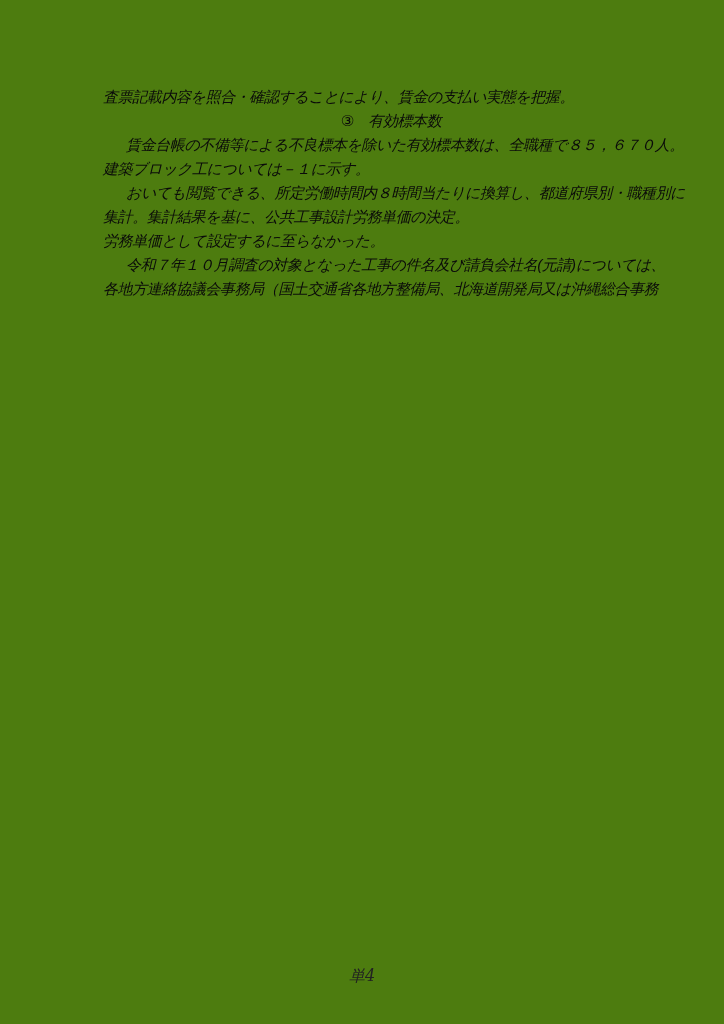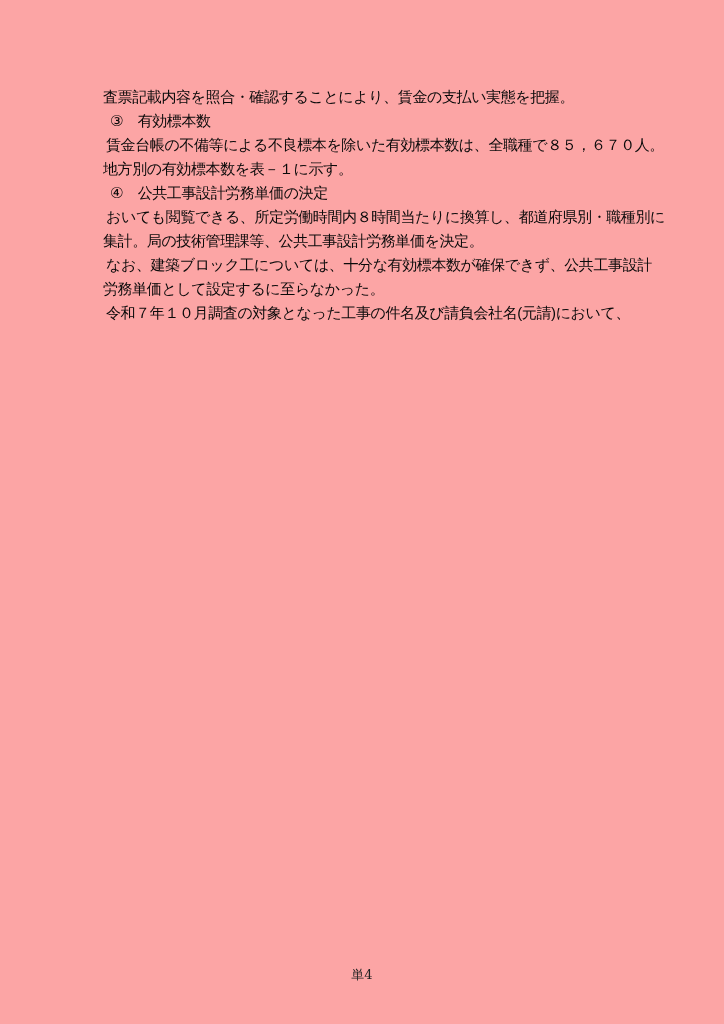--- a/index.html
+++ b/index.html
@@ -9,65 +9,65 @@
   body {
     width: 724px;
     height: 1024px;
     background: #ffffff;
     position: relative;
     overflow: hidden;
   }
   .page {
     position: absolute;
     inset: 0;
-    background: #fca5a5;
+    background: #4d7c0f;
     color: #0a0a0a;
+    font-style: italic;
   }
   .content {
     position: absolute;
     left: 94px;
     top: 85px;
     width: 590px;
     font-family: "Liberation Sans", "DejaVu Sans", sans-serif;
   }
   .line {
     font-size: 15px;
     line-height: 24px;
     letter-spacing: -0.4px;
     white-space: nowrap;
     color: #0a0a0a;
     font-weight: 500;
   }
   
-  .line.item { margin-left: 16px; }
+  .line.item { margin-left: 4px; text-align: center; }
   
   .line.cont { margin-left: 9px; }
   
-  .line.para { margin-left: 12px; }
+  .line.para { margin-left: 32px; }
   .footer {
     position: absolute;
     left: 0;
     right: 0;
     top: 966px;
     text-align: center;
     font-family: "DejaVu Serif", "Liberation Serif", serif;
-    font-size: 13px;
+    font-size: 16px;
     color: #222222;
   }
 </style>
 </head>
 <body>
 
 <div class="page">
   <div class="content">
     <div class="line cont">査票記載内容を照合・確認することにより、賃金の支払い実態を把握。</div>
     <div class="line item">③　有効標本数</div>
     <div class="line para">賃金台帳の不備等による不良標本を除いた有効標本数は、全職種で８５，６７０人。</div>
-    <div class="line cont">地方別の有効標本数を表－１に示す。</div>
-    <div class="line item">④　公共工事設計労務単価の決定</div>
+    <div class="line cont">建築ブロック工については－１に示す。</div>
     <div class="line para">おいても閲覧できる、所定労働時間内８時間当たりに換算し、都道府県別・職種別に</div>
-    <div class="line cont">集計。局の技術管理課等、公共工事設計労務単価を決定。</div>
-    <div class="line para">なお、建築ブロック工については、十分な有効標本数が確保できず、公共工事設計</div>
+    <div class="line cont">集計。集計結果を基に、公共工事設計労務単価の決定。</div>
     <div class="line cont">労務単価として設定するに至らなかった。</div>
-    <div class="line para">令和７年１０月調査の対象となった工事の件名及び請負会社名(元請)において、</div>
+    <div class="line para">令和７年１０月調査の対象となった工事の件名及び請負会社名(元請)については、</div>
+    <div class="line cont">各地方連絡協議会事務局（国土交通省各地方整備局、北海道開発局又は沖縄総合事務</div>
   </div>
   <div class="footer">単4</div>
 </div>
 
 </body></html>

